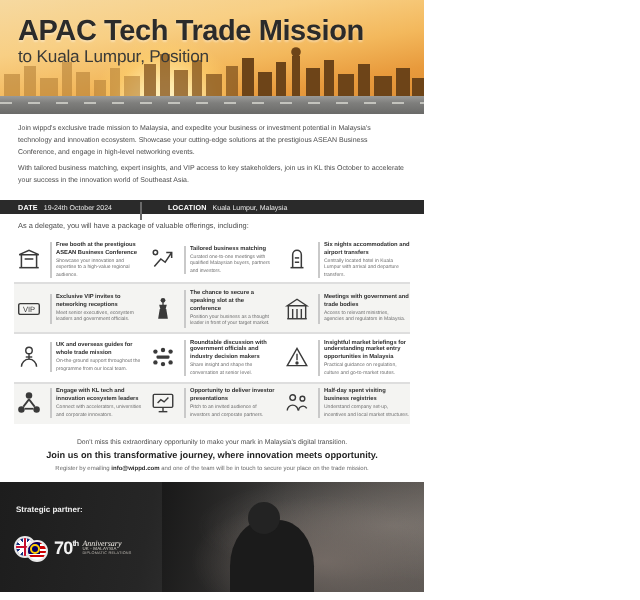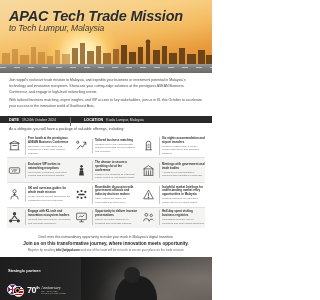--- a/index.html
+++ b/index.html
@@ -6,24 +6,23 @@
   html,body { width:212px; height:300px; }
   body {
     font-family:"Liberation Sans", sans-serif;
     background:#ffffff;
     overflow:hidden;
     position:relative;
   }
 
   
   .hero {
-    position:relative; height:73px; width:100%;
+    position:relative; height:57px; width:100%;
     background:linear-gradient(170deg,#f6d9a0 0%,#f8cf84 30%,#f3b85c 55%,#e89a3c 75%,#d98a32 100%);
     overflow:hidden;
-    font-style:italic;
   }
   .sun {
     position:absolute; left:48px; top:20px; width:70px; height:70px;
     background:radial-gradient(circle,#fff7d6 0%,#ffe9a8 28%,rgba(255,210,110,0.55) 55%,rgba(255,190,80,0) 75%);
   }
   .skyline { position:absolute; left:0; bottom:8px; width:100%; height:30px; }
   .road {
     position:absolute; left:0; bottom:0; width:100%; height:9px;
     background:linear-gradient(180deg,#9a9a98 0%,#7e7e7c 40%,#6a6a68 100%);
   }
@@ -196,21 +195,21 @@
       <rect x="179" y="13" width="6" height="17"></rect>
       <rect x="187" y="19" width="9" height="11"></rect>
       <rect x="198" y="15" width="7" height="15"></rect>
       <rect x="206" y="20" width="6" height="10"></rect>
     </g>
   </svg>
 
   <div class="road"></div>
 
   <div class="hero-title">APAC Tech Trade Mission</div>
-  <div class="hero-sub">to Tech Lumpur, Malaysia</div>
+  <div class="hero-sub">to Kuala Lumpur, Position</div>
 
 </div>
 
 <div class="intro">
   <p>Join wippd's exclusive trade mission to Malaysia, and expedite your business or investment potential in Malaysia's technology and innovation ecosystem. Showcase your cutting-edge solutions at the prestigious ASEAN Business Conference, and engage in high-level networking events.</p>
   <p>With tailored business matching, expert insights, and VIP access to key stakeholders, join us in KL this October to accelerate your success in the innovation world of Southeast Asia.</p>
 </div>
 
 <div class="bar">
   <div class="bar-seg">

